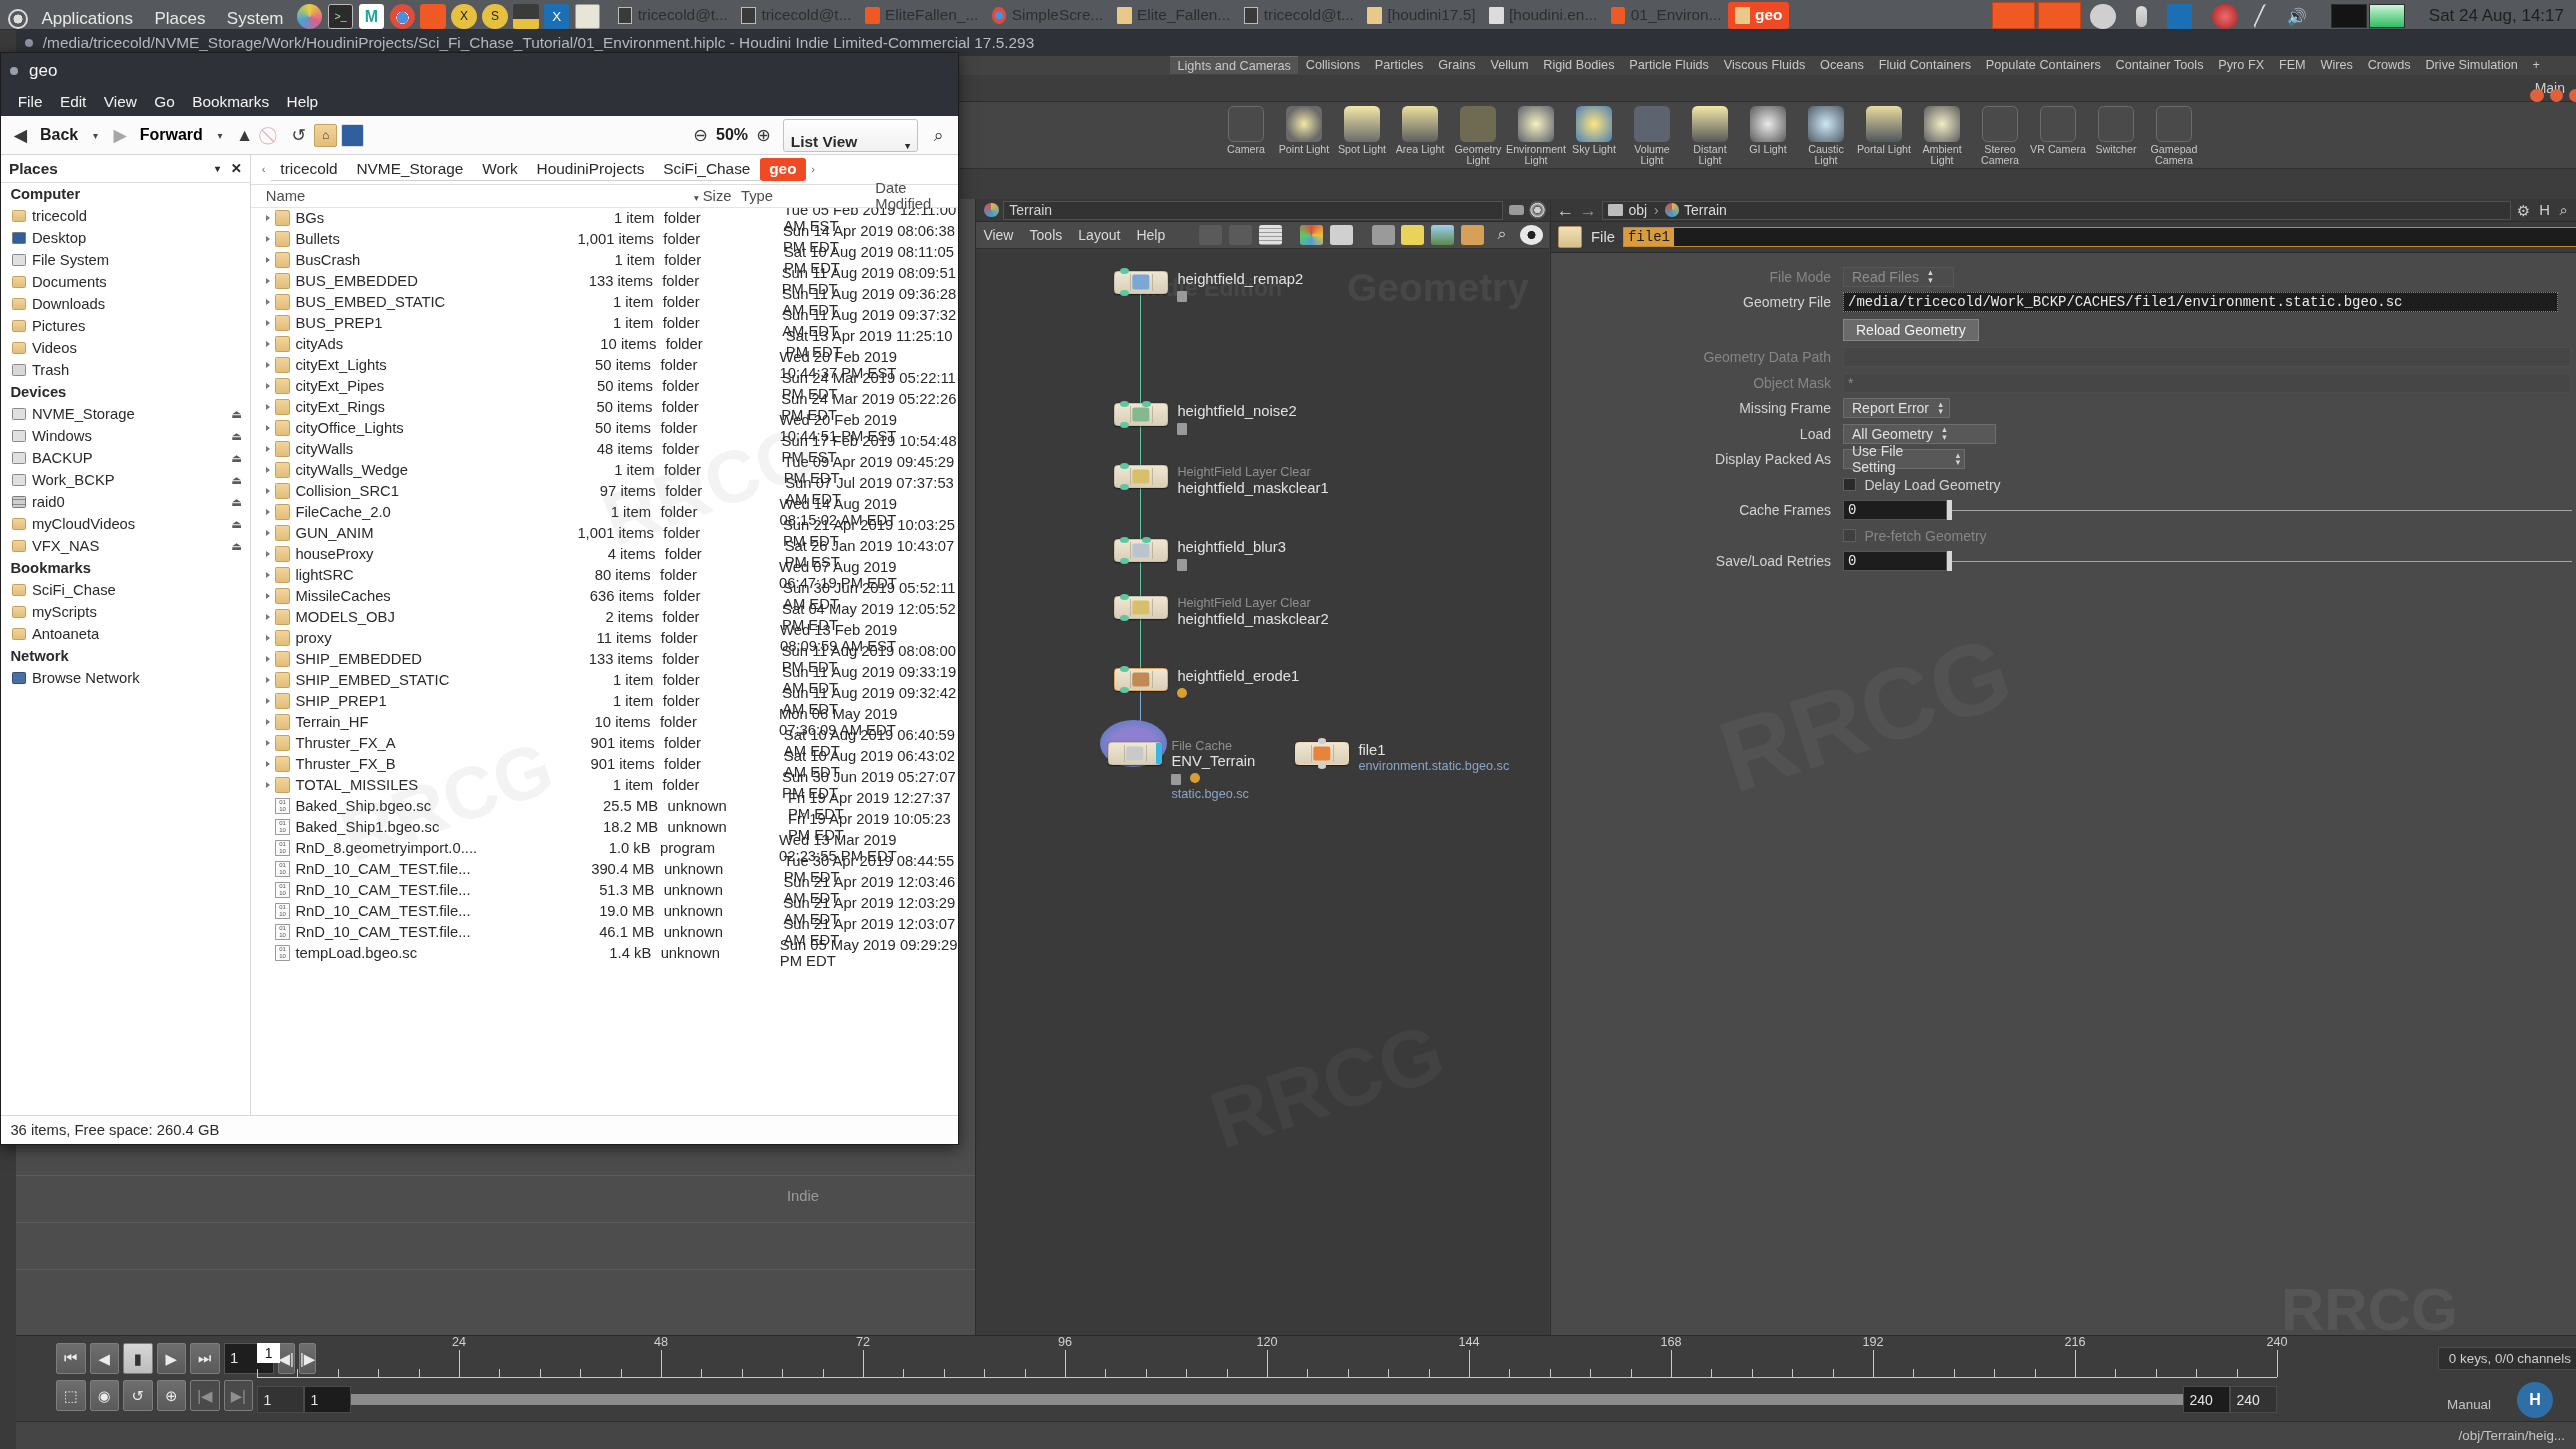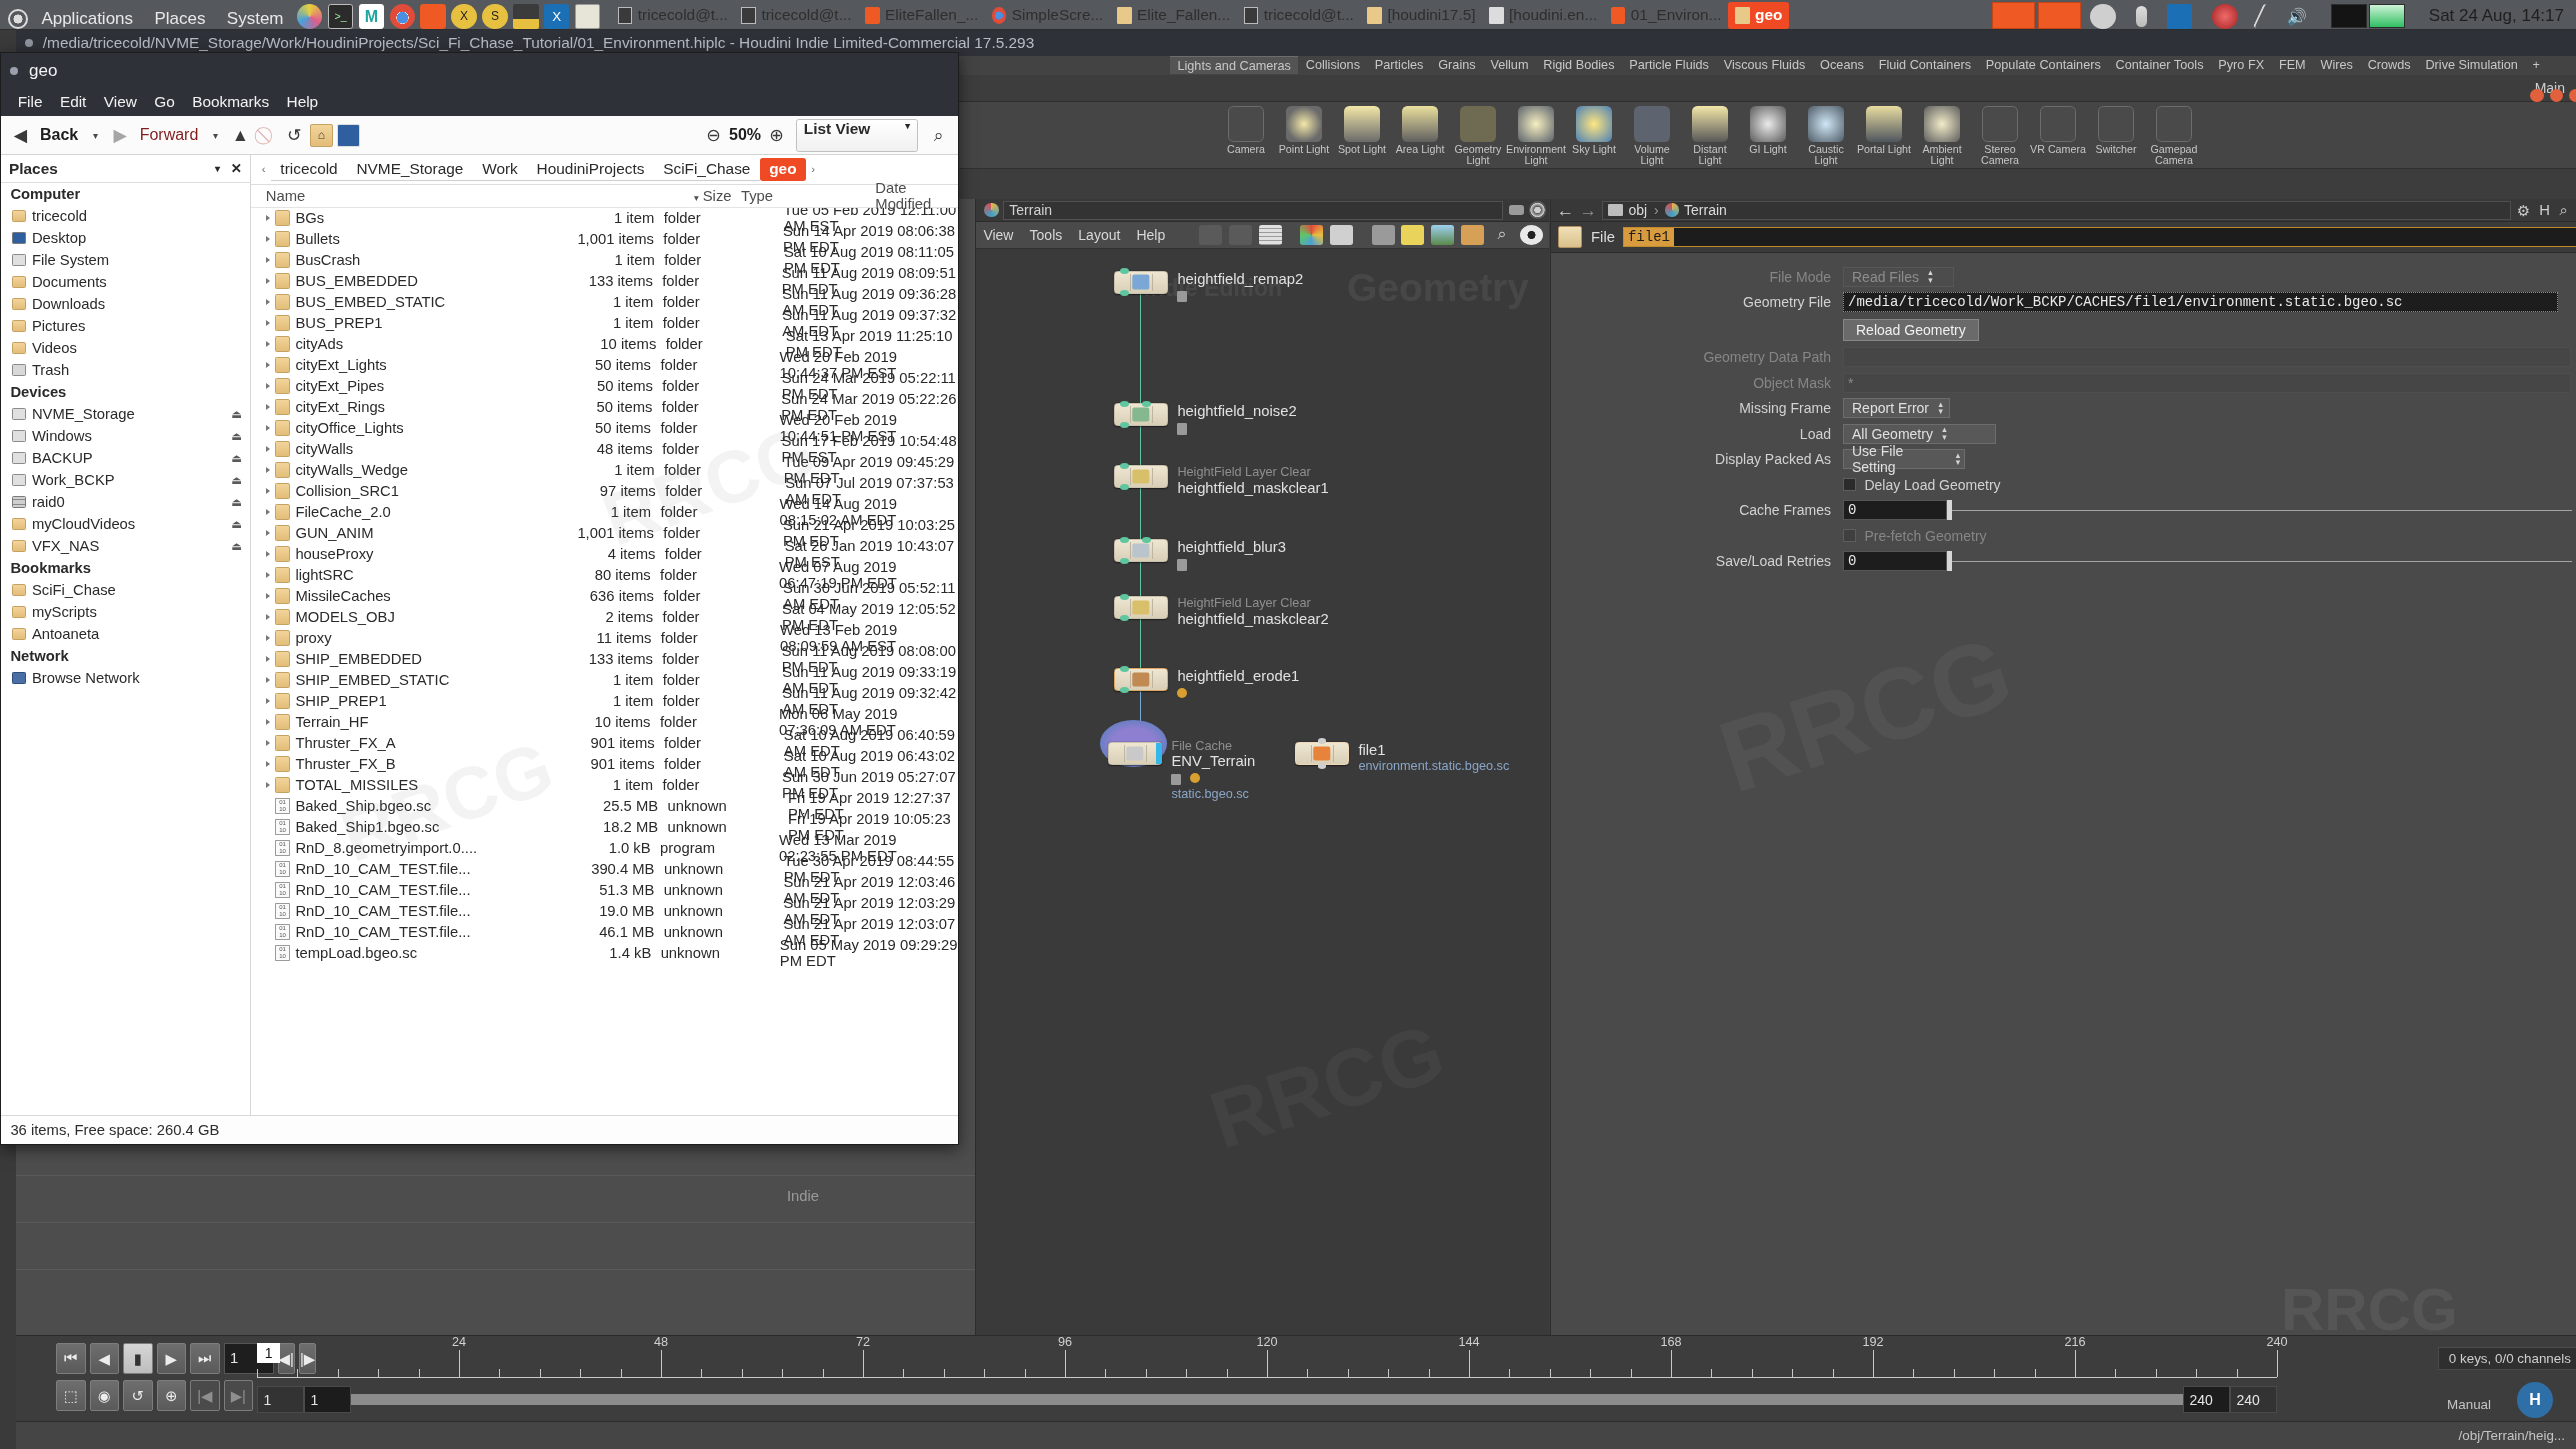--- a/index.html
+++ b/index.html
@@ -135,28 +135,28 @@
     color:#2a2a2a; z-index:40; display:flex; flex-direction:column;}
   #nt-title { height:35px; background:#2f3138; color:#f2f2f2; font-size:17px;
     display:flex; align-items:center; padding-left:9.4px;}
   #nt-title .dot{width:8px;height:8px;border-radius:50%;background:#9aa0ab;margin-right:10.7px;}
   #nt-menu { height:28px; background:#2f3138; color:#f2f2f2; font-size:15.4px;
     display:flex; align-items:center; padding-left:8px;}
   #nt-menu span { padding:0 8.7px; }
   #nt-tool { height:39px; background:#fbfbfb; border-bottom:0.7px solid #d4d4d4;
     display:flex; align-items:center; padding:0 8px; gap:4px; font-size:16px;}
   .nt-back { font-weight:bold; color:#1d1d1d; padding:0 4px;}
-  .nt-fwd { font-weight:normal; color:#7f1d1d; padding:0 4px;}
+  .nt-fwd { font-weight:bold; color:#000000; padding:0 4px;}
   .caret { font-size:10px; color:#4a4a4a; padding:0 6.7px;}
   .nt-tico { width:23px;height:23px;display:inline-flex;align-items:center;
     justify-content:center; font-size:17.4px; color:#3a3a3a;}
   .nt-zoom { font-weight:bold; font-size:16px; color:#1d1d1d;}
   .nt-view { height:33px; border:0.7px solid #c0c0c0; border-radius:2.7px;
-    background:linear-gradient(#ffffff,#f0f0f0); display:flex; align-items:flex-start;
-    padding:0 6.7px; font-size:15.4px; font-weight:bold; gap:35px; margin-left:4px;}
+    background:linear-gradient(#ffffff,#f0f0f0); display:flex; align-items:flex-end;
+    padding:0 6.7px; font-size:15.4px; font-weight:bold; gap:48px; margin-left:4px;}
   #nt-body { flex:1; display:flex; min-height:0; }
   #nt-side { width:250px; border-right:0.7px solid #d6d6d6; background:#fff;
     display:flex; flex-direction:column;}
   #nt-side-hd { height:28px; display:flex; align-items:center; padding:0 8px;
     font-size:15.4px; font-weight:bold; border-bottom:0.7px solid #dcdcdc;}
   .side-row { display:flex; align-items:center; height:22px; padding-left:10.7px;
     font-size:14.8px; gap:5.4px;}
   .side-row.hdr { font-weight:bold; padding-left:9.4px; }
   .sico { width:14.8px;height:12px;border-radius:1.3px;flex:none;}
   .eject { margin-left:auto; margin-right:8px; font-size:11.4px; color:#5a5a5a;}

